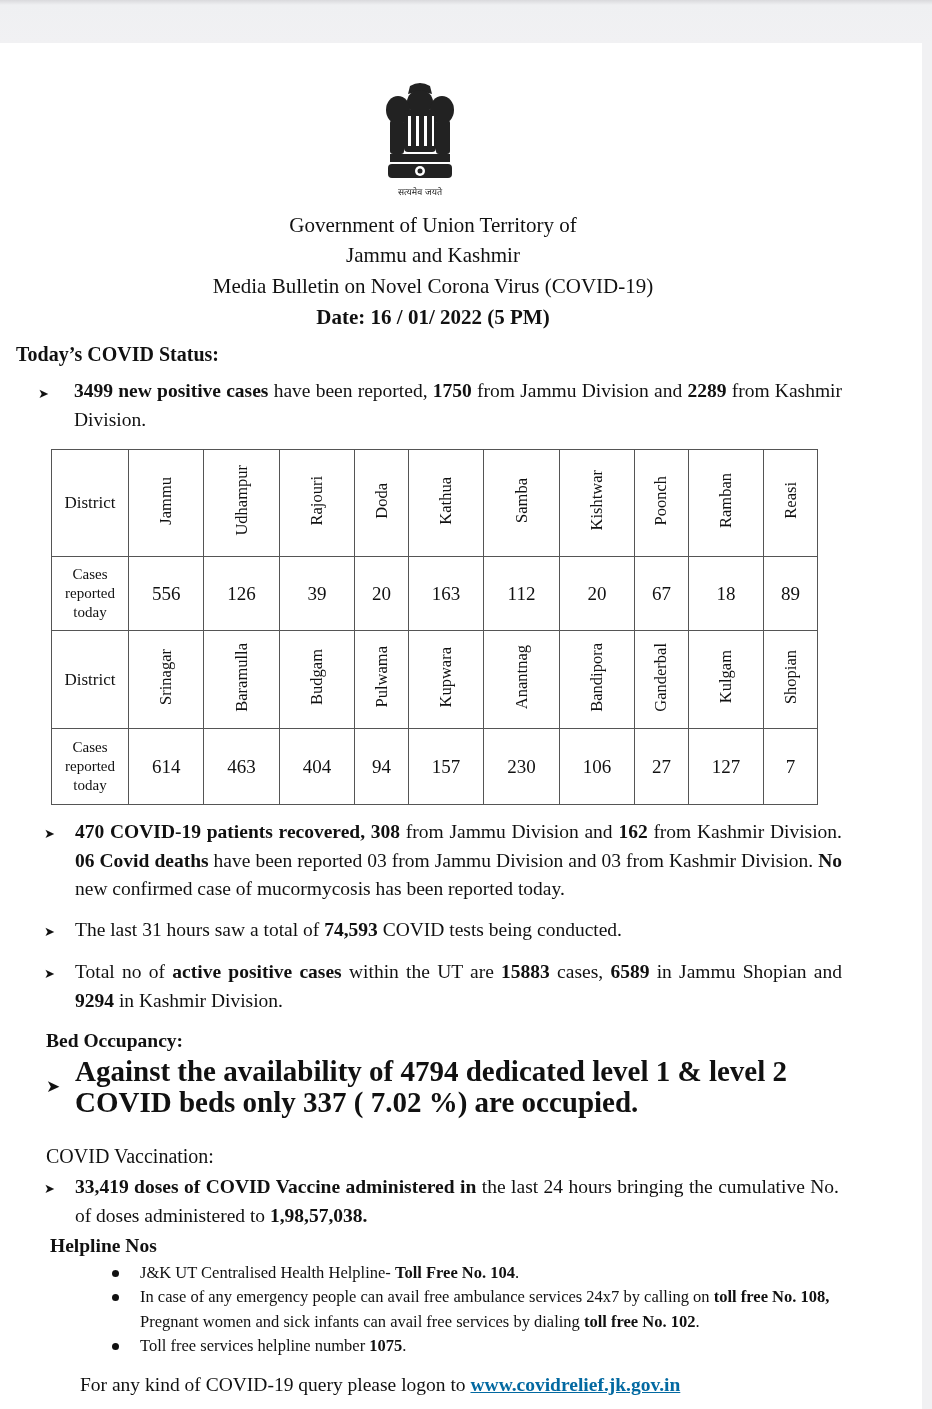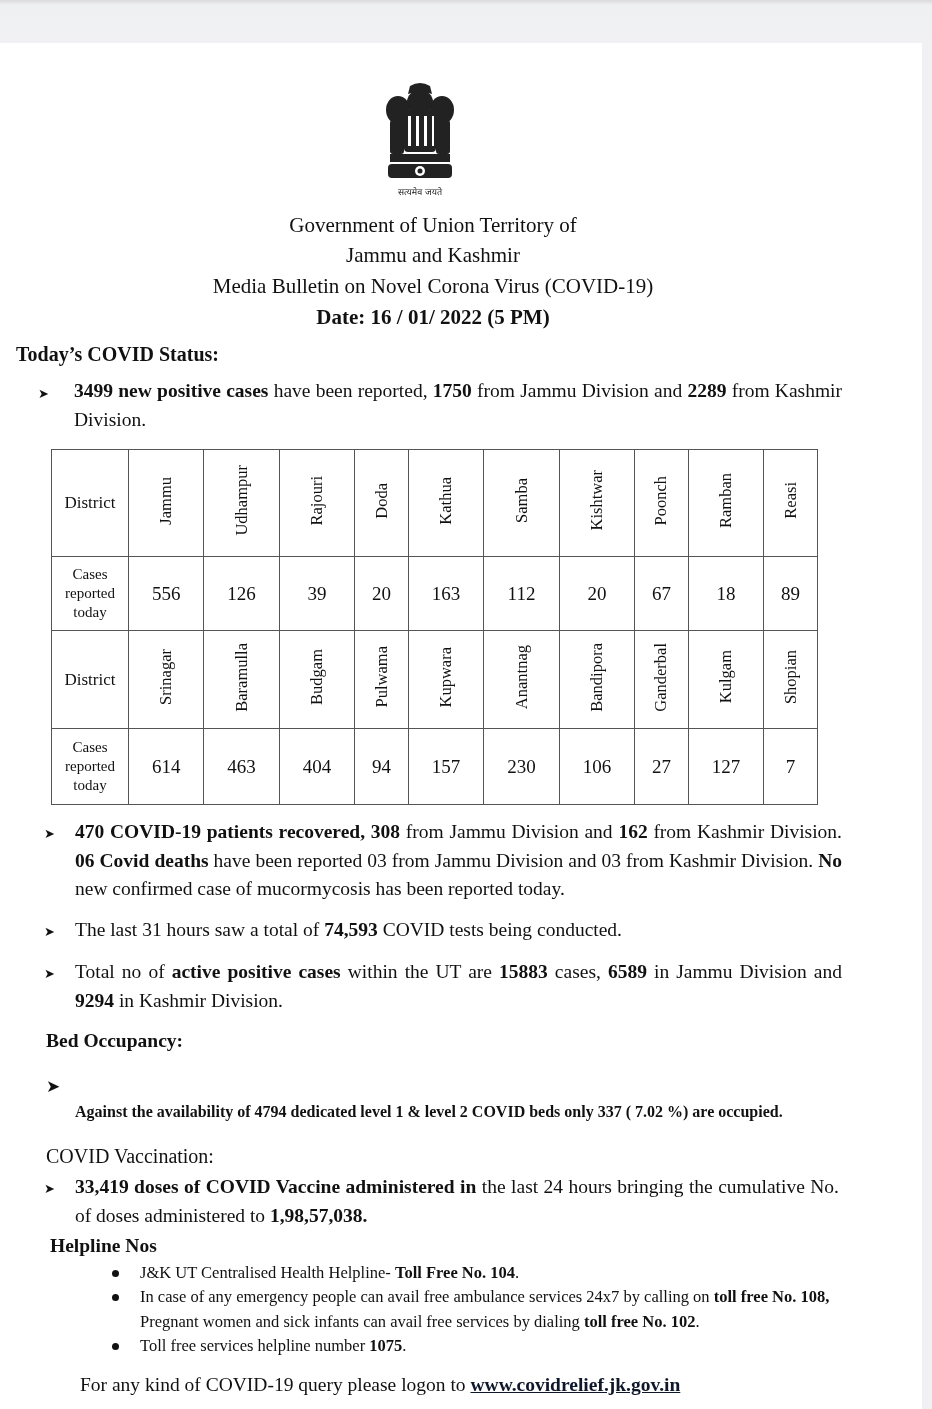--- a/index.html
+++ b/index.html
@@ -15,21 +15,21 @@
   .para{position:absolute;font-size:19.5px;line-height:28.5px;text-align:justify;}
   .arrow{position:absolute;font-size:13px;}
   b{font-weight:bold;}
   table.dist{position:absolute;left:51px;top:449px;border-collapse:collapse;width:767px;}
   table.dist td{border:1.6px solid #555;text-align:center;vertical-align:middle;padding:0;font-size:19px;}
   table.dist td.lab{width:76px;font-size:17px;}
   table.dist td.small{font-size:15px;line-height:19px;}
   .vert{display:inline-block;writing-mode:vertical-rl;transform:rotate(180deg);font-size:16.5px;white-space:nowrap;}
   .bullets{position:absolute;left:108px;font-size:16.5px;line-height:24.5px;font-family:Liberation Serif, serif;}
   .dot{position:absolute;width:7px;height:7px;border-radius:50%;background:#111;}
-  a.link{color:#0f172a;font-weight:bold;text-decoration:underline;}
+  a.link{color:#0369a1;font-weight:bold;text-decoration:underline;}
 </style>
 </head>
 <body>
 
 <div class="topbar"></div>
 <div class="page"></div>
 
 <svg class="emblem" viewBox="0 0 80 120">
   <g fill="#222">
     <path d="M30 6 q10 -6 20 0 l2 8 q-12 -4 -24 0z"></path>
@@ -127,26 +127,26 @@
   <b>470 COVID-19 patients recovered, 308</b><span> from Jammu Division and </span><b>162</b><span> from Kashmir Division. </span><b>06 Covid deaths</b><span> have been reported 03 from Jammu Division and 03 from Kashmir Division. </span><b>No</b><span> new confirmed case of mucormycosis has been reported today.</span>
 </div>
 
 <span class="arrow" style="left:44px;top:924px;">➤</span>
 <div class="para" style="left:75px;top:916px;width:767px;">
   <span>The last 31 hours saw a total of </span><b>74,593</b><span> COVID tests being conducted.</span>
 </div>
 
 <span class="arrow" style="left:44px;top:966px;">➤</span>
 <div class="para" style="left:75px;top:958px;width:767px;">
-  <span>Total no of </span><b>active positive cases</b><span> within the UT are </span><b>15883</b><span> cases, </span><b>6589</b><span> in Jammu Division and </span><b>9294</b><span> in Kashmir Division.</span>
+  <span>Total no of </span><b>active positive cases</b><span> within the UT are </span><b>15883</b><span> cases, </span><b>6589</b><span> in Jammu Shopian and </span><b>9294</b><span> in Kashmir Division.</span>
 </div>
 
 <div class="sec" style="left:46px;top:1030px;font-size:19.5px;">Bed Occupancy:</div>
 <span class="arrow" style="left:46px;top:1076px;font-size:17px;">➤</span>
-<div class="para" style="left:75px;top:1096px;width:790px;font-size:16px;line-height:31px;font-weight:bold;text-align:left;">Against the availability of 4794 dedicated level 1 &amp; level 2 COVID beds only 337 ( 7.02 %) are occupied.</div>
+<div class="para" style="left:75px;top:1056px;width:790px;font-size:29px;line-height:31px;font-weight:bold;text-align:left;">Against the availability of 4794 dedicated level 1 &amp; level 2 COVID beds only 337 ( 7.02 %) are occupied.</div>
 
 <div class="sec" style="left:46px;top:1145px;font-weight:normal;font-size:20px;">COVID Vaccination:</div>
 <span class="arrow" style="left:44px;top:1181px;">➤</span>
 <div class="para" style="left:75px;top:1173px;width:764px;">
   <b>33,419 doses of COVID Vaccine administered in</b><span> the last 24 hours bringing the cumulative No. of doses administered to </span><b>1,98,57,038.</b>
 </div>
 
 <div class="sec" style="left:50px;top:1235px;font-size:19.5px;">Helpline Nos</div>
 
 <span class="dot" style="left:112px;top:1270px;"></span>

